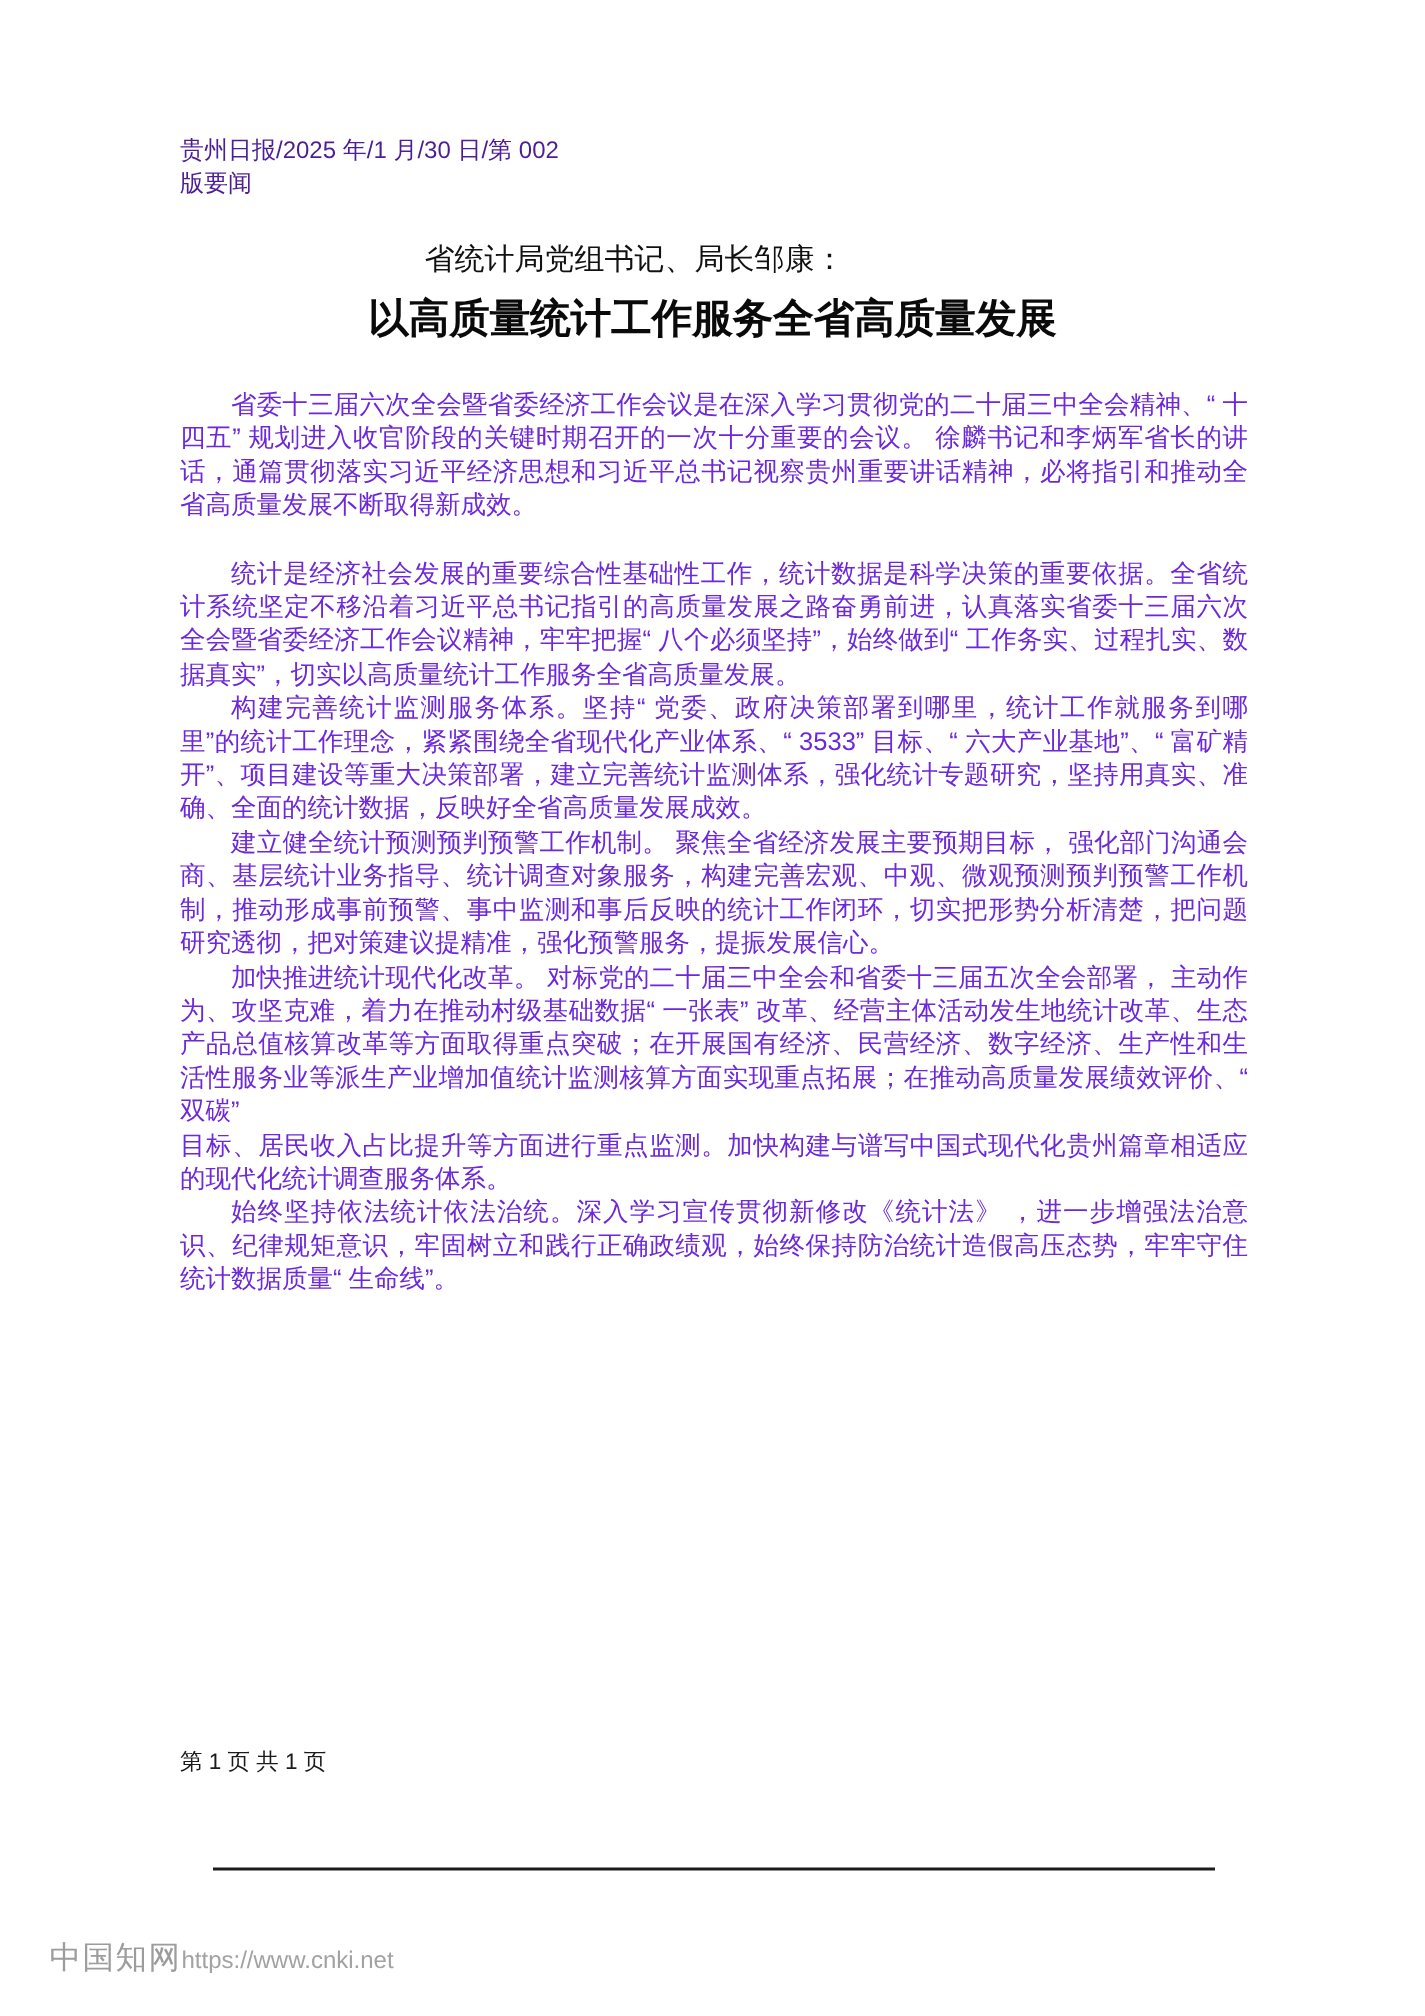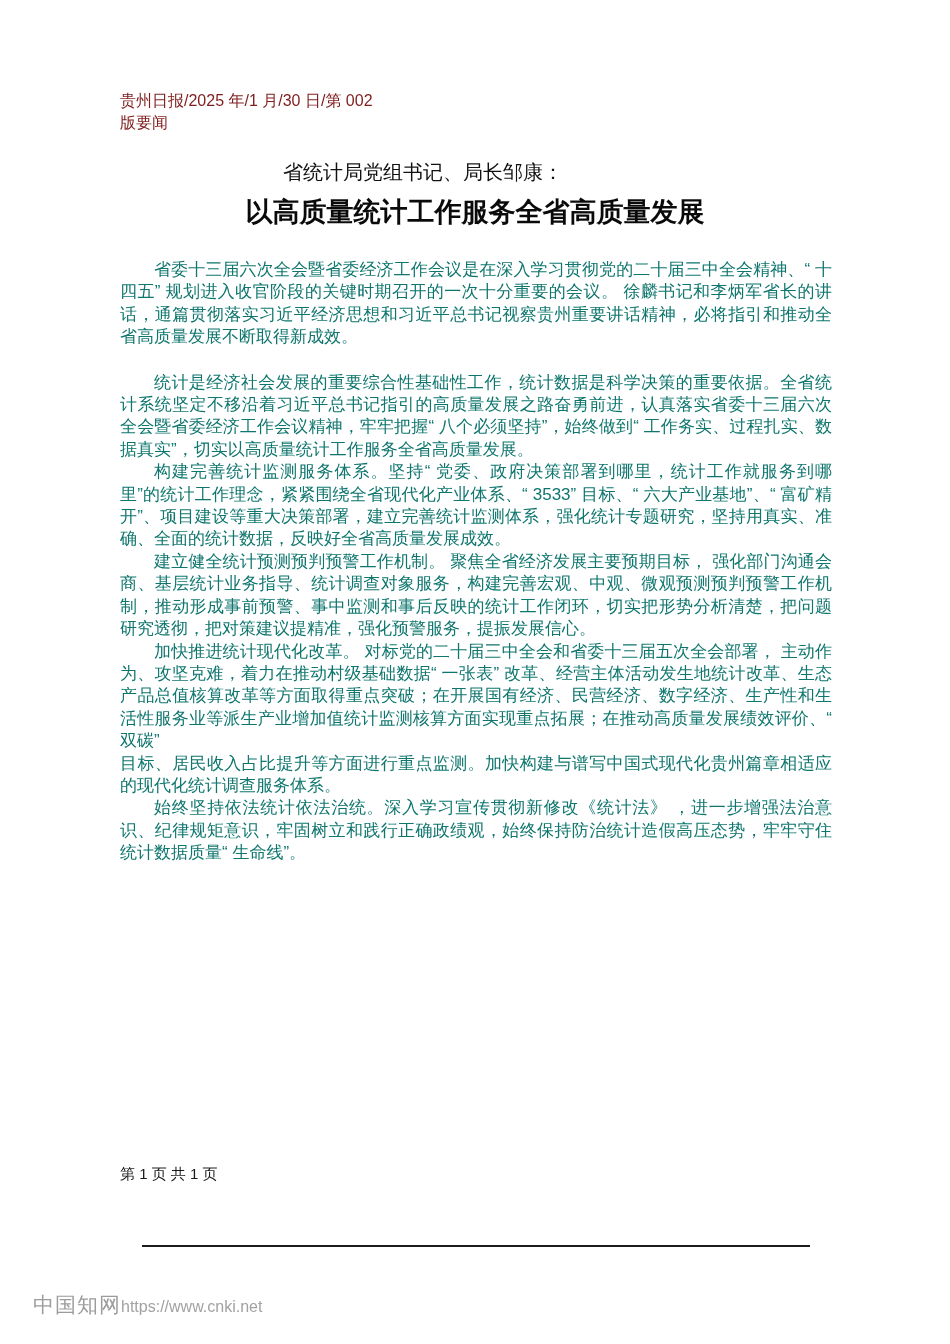--- a/index.html
+++ b/index.html
@@ -12,21 +12,21 @@
     color: #121212;
     overflow: hidden;
   }
 
   .source-header {
     position: absolute;
     left: 120px;
     top: 90px;
     font-size: 16px;
     line-height: 22px;
-    color: #7f1d1d;
+    color: #4c1d95;
   }
 
   .kicker {
     position: absolute;
     left: 0;
     top: 159px;
     width: 846px;
     text-align: center;
     font-size: 20px;
     color: #111111;
@@ -45,21 +45,21 @@
   }
 
   .article-body {
     position: absolute;
     left: 120px;
     top: 259px;
     width: 712px;
     font-size: 17px;
     line-height: 22.4px;
     text-align: justify;
-    color: #0f766e;
+    color: #6d28d9;
   }
   .article-body p {
     margin: 0;
     text-indent: 2em;
     white-space: pre-wrap;
   }
   .article-body p.gap-after {
     margin-bottom: 23px;
   }
 

